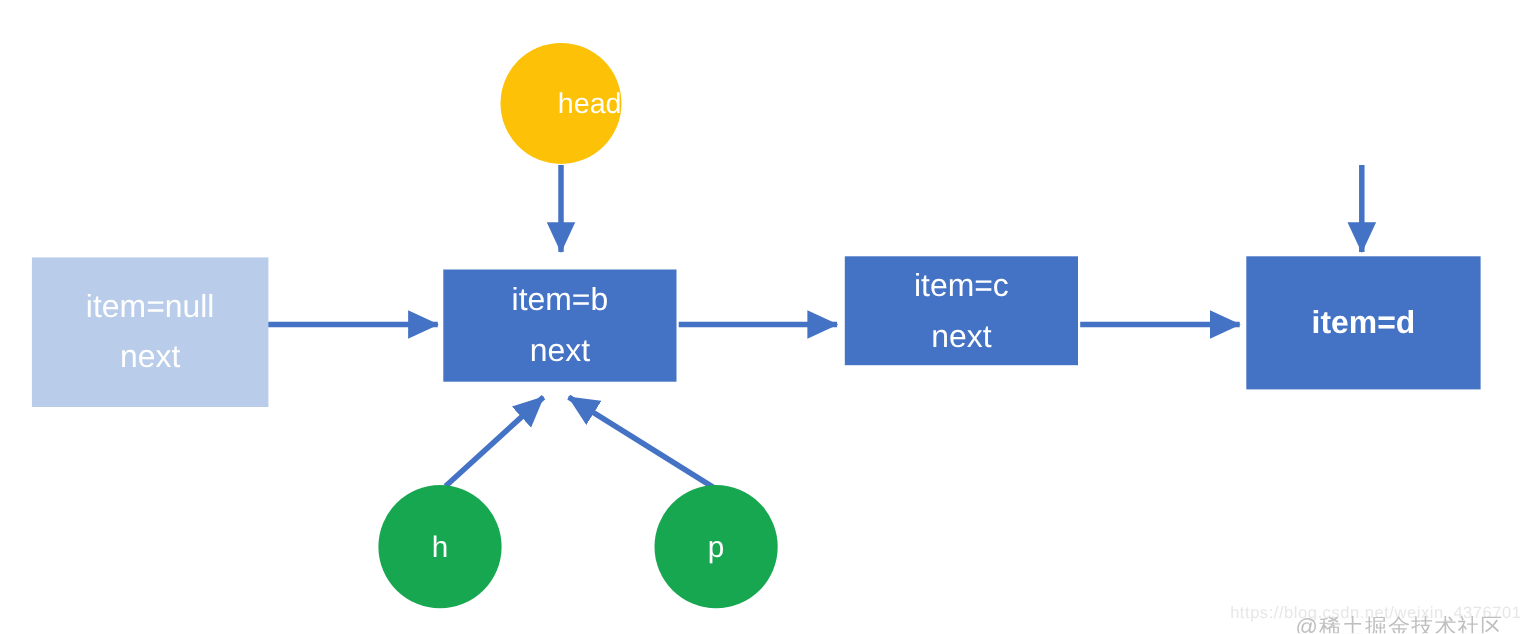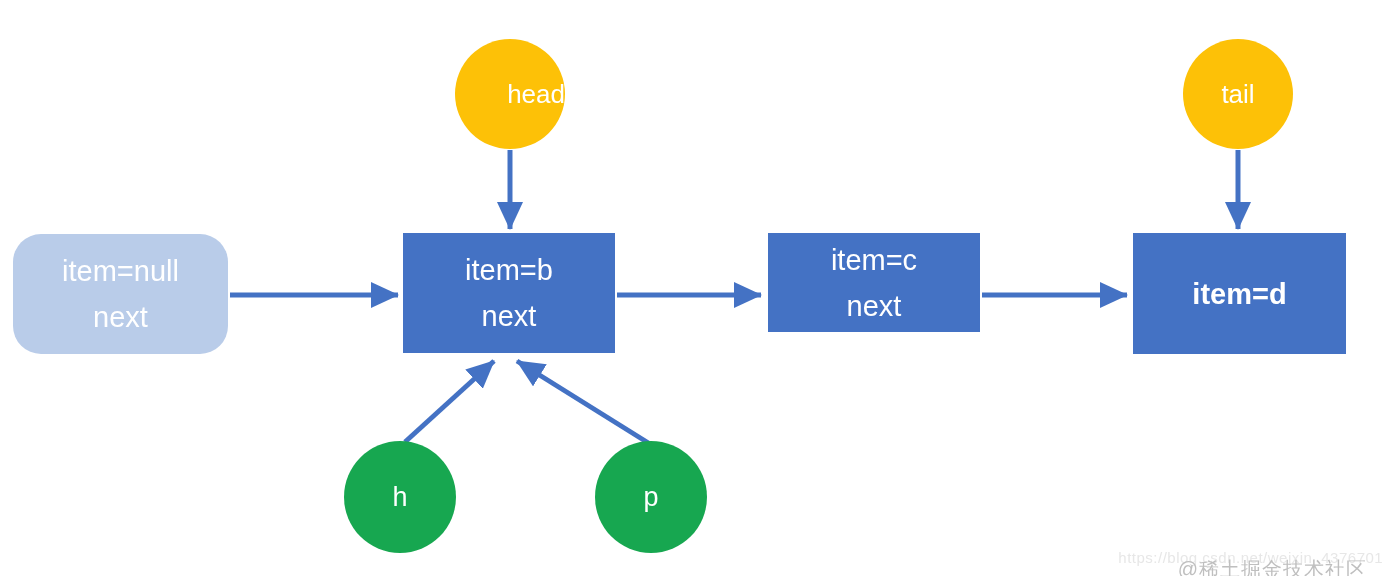--- a/index.html
+++ b/index.html
@@ -30,22 +30,22 @@
     flex-direction: column;
     align-items: center;
     justify-content: center;
     color: var(--text_white);
     font-size: 29px;
     line-height: 46px;
     text-align: center;
   }
   .node-solid { background: var(--node_blue); }
   .node-light { background: var(--node_light_blue); }
-  .node-1 { left: 13px;   top: 234px; width: 215px; height: 120px; border-radius: 28px; }
-  .node-2 { left: 403px;  top: 233px; width: 212px; height: 120px; }
+  .node-1 { left: 29px;   top: 234px; width: 215px; height: 136px; }
+  .node-2 { left: 403px;  top: 245px; width: 212px; height: 102px; }
   .node-3 { left: 768px;  top: 233px; width: 212px; height: 99px; }
   .node-4 { left: 1133px; top: 233px; width: 213px; height: 121px; font-weight: bold; }
 
   .pointer-circle {
     position: absolute;
     border-radius: 50%;
     display: flex;
     align-items: center;
     justify-content: center;
     color: var(--text_white);
@@ -112,23 +112,20 @@
   </div>
 
   <div class="list-node node-solid node-4">
     <span>item=d</span>
   </div>
 
   <div class="pointer-circle circle-yellow circle-head">
     <span>head</span>
   </div>
 
-  <div class="pointer-circle circle-yellow circle-tail">
-    <span>tail</span>
-  </div>
 
   <div class="pointer-circle circle-green circle-h">
     <span>h</span>
   </div>
 
   <div class="pointer-circle circle-green circle-p">
     <span>p</span>
   </div>
 
   <div class="watermark-url">https://blog.csdn.net/weixin_43767015</div>

